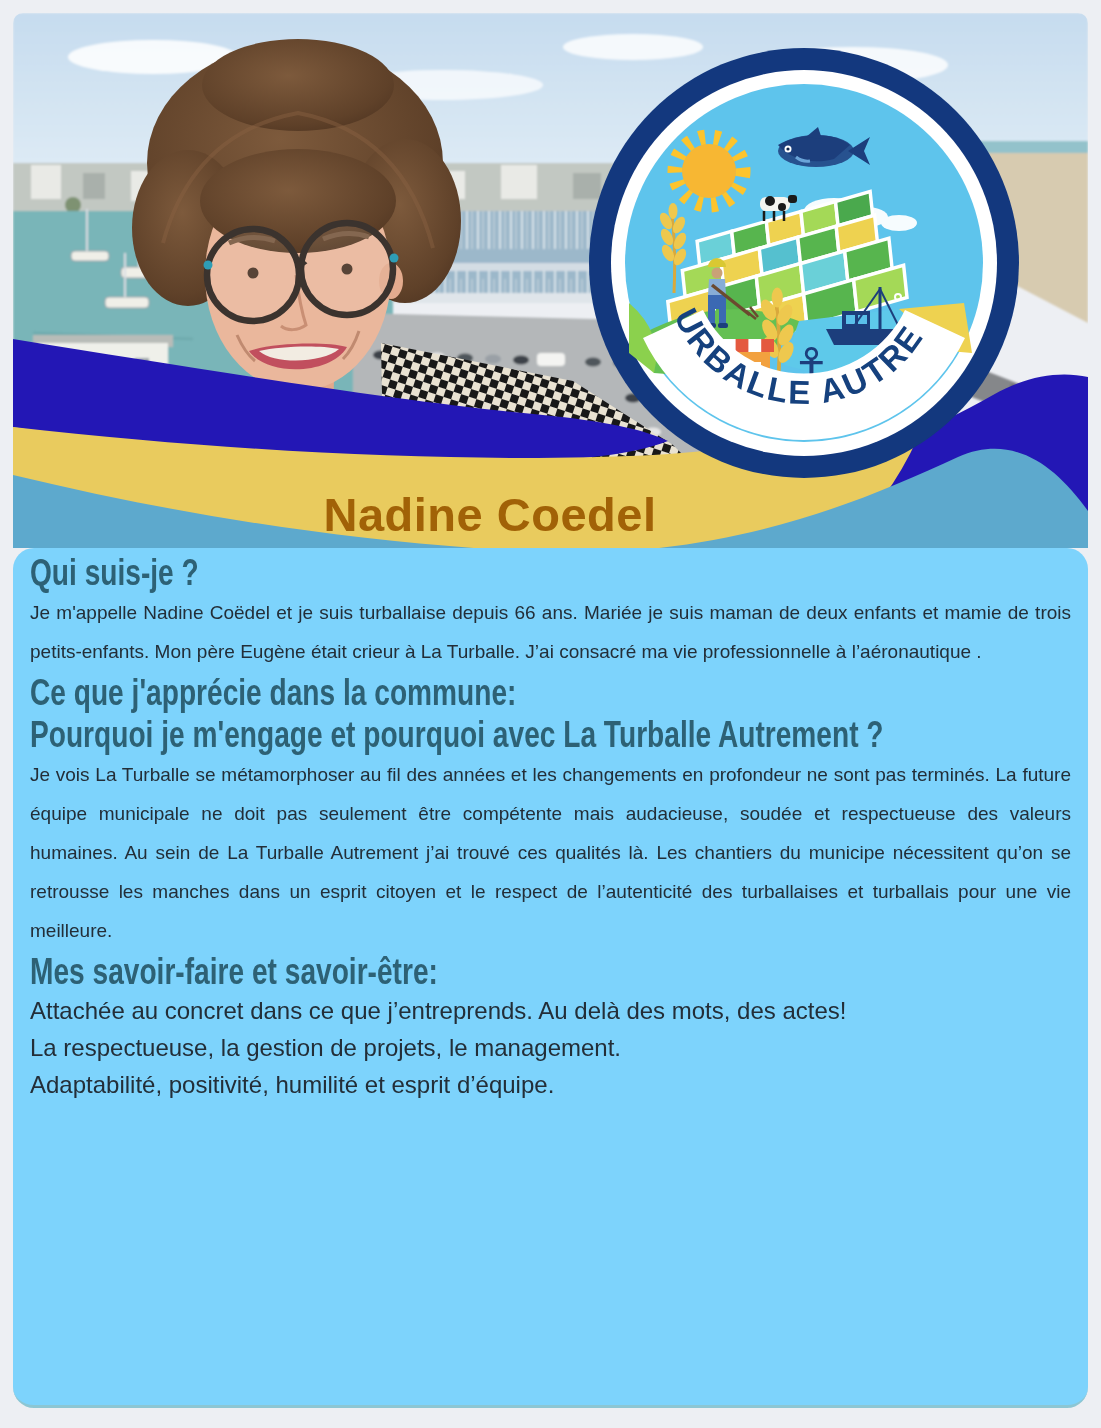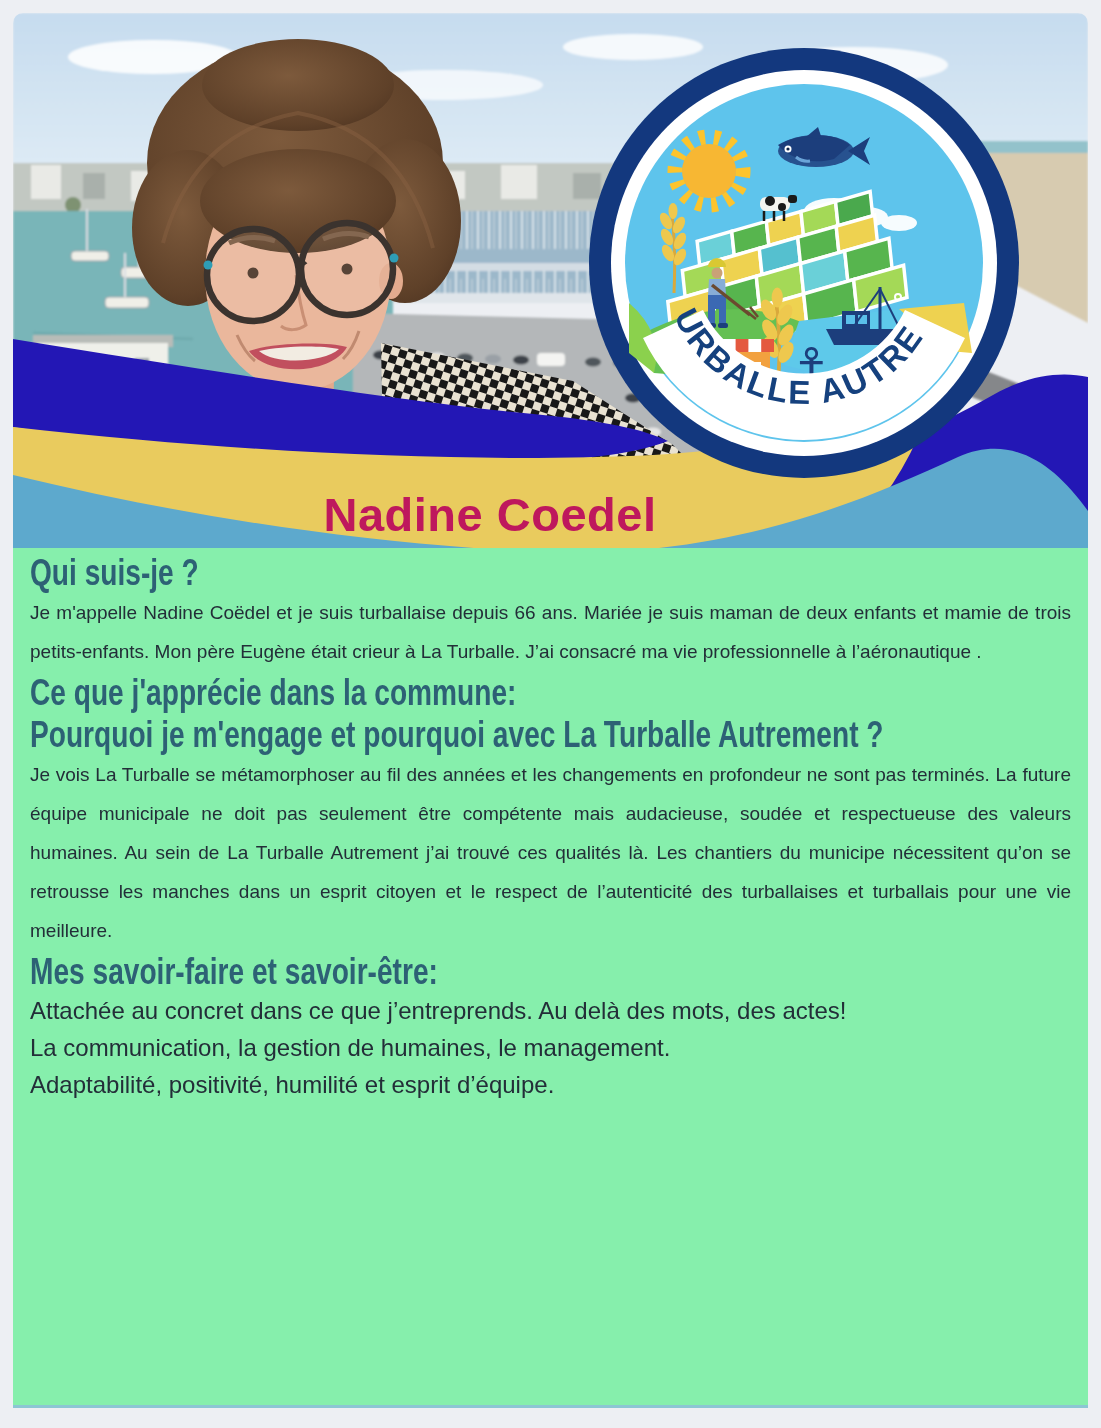--- a/index.html
+++ b/index.html
@@ -2,24 +2,24 @@
 <html><head>
 <meta charset="utf-8">
 <style>
   html,body{margin:0;padding:0;background:#edeff3;}
   .page{position:relative;width:1101px;height:1428px;background:#edeff3;overflow:hidden;
         font-family:"Liberation Sans",sans-serif;}
   .header{position:absolute;left:13px;top:13px;width:1075px;height:535px;
           border-radius:10px 10px 0 0;overflow:hidden;}
   .header svg{display:block;}
   .name-band{position:absolute;left:13px;top:487px;width:954px;text-align:center;
-             font-weight:bold;font-size:47px;letter-spacing:.5px;color:#be185d;z-index:5;}
+             font-weight:bold;font-size:47px;letter-spacing:.5px;color:#a16207;z-index:5;}
   .content{position:absolute;left:13px;top:548px;width:1075px;height:860px;
-           background:#86efac;box-sizing:border-box;padding:4px 17px 0 17px;
-           border-bottom:3px solid #8cc6d3;}
+           background:#7dd3fc;box-sizing:border-box;padding:4px 17px 0 17px;
+           border-bottom:3px solid #8cc6d3;border-radius:21px;}
   h2.head{margin:0;font-size:37px;line-height:41px;font-weight:bold;color:#2d6175;
           transform:scaleX(.76);transform-origin:0 50%;white-space:nowrap;letter-spacing:0;}
   p.body{margin:0;font-size:19px;line-height:39px;text-align:justify;color:#232e38;}
   .line{font-size:24px;line-height:37px;color:#232e38;}
   section{margin:0 0 1px 0;}
 </style>
 </head>
 <body>
 
 <div class="page">
@@ -379,18 +379,18 @@
     </section>
 
     <section>
       <h2 class="head">Pourquoi je m'engage et pourquoi avec La Turballe Autrement ?</h2>
       <p class="body">Je vois La Turballe se métamorphoser au fil des années et les changements en profondeur ne sont pas terminés. La future équipe municipale ne doit pas seulement être compétente mais audacieuse, soudée et respectueuse des valeurs humaines. Au sein de La Turballe Autrement j’ai trouvé ces qualités là. Les chantiers du municipe nécessitent qu’on se retrousse les manches dans un esprit citoyen et le respect de l’autenticité des turballaises et turballais pour une vie meilleure.</p>
     </section>
 
     <section>
       <h2 class="head">Mes savoir-faire et savoir-être:</h2>
       <div class="line">Attachée au concret dans ce que j’entreprends. Au delà des mots, des actes!</div>
-      <div class="line">La communication, la gestion de humaines, le management.</div>
+      <div class="line">La respectueuse, la gestion de projets, le management.</div>
       <div class="line">Adaptabilité, positivité, humilité et esprit d’équipe.</div>
     </section>
 
   </div>
 </div>
 
 </body></html>

